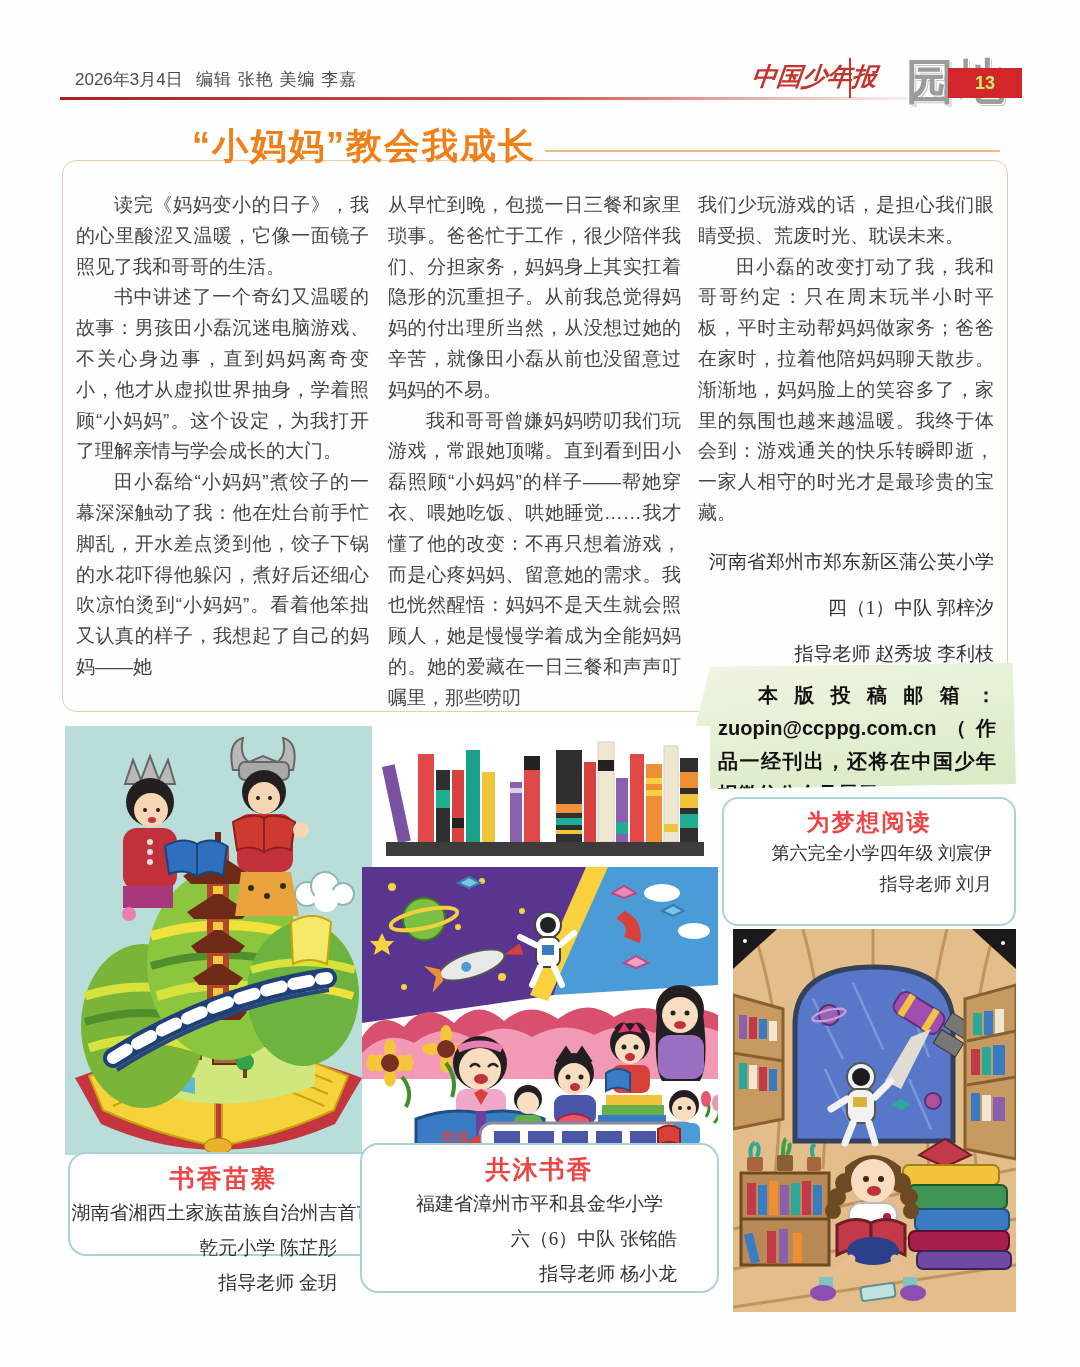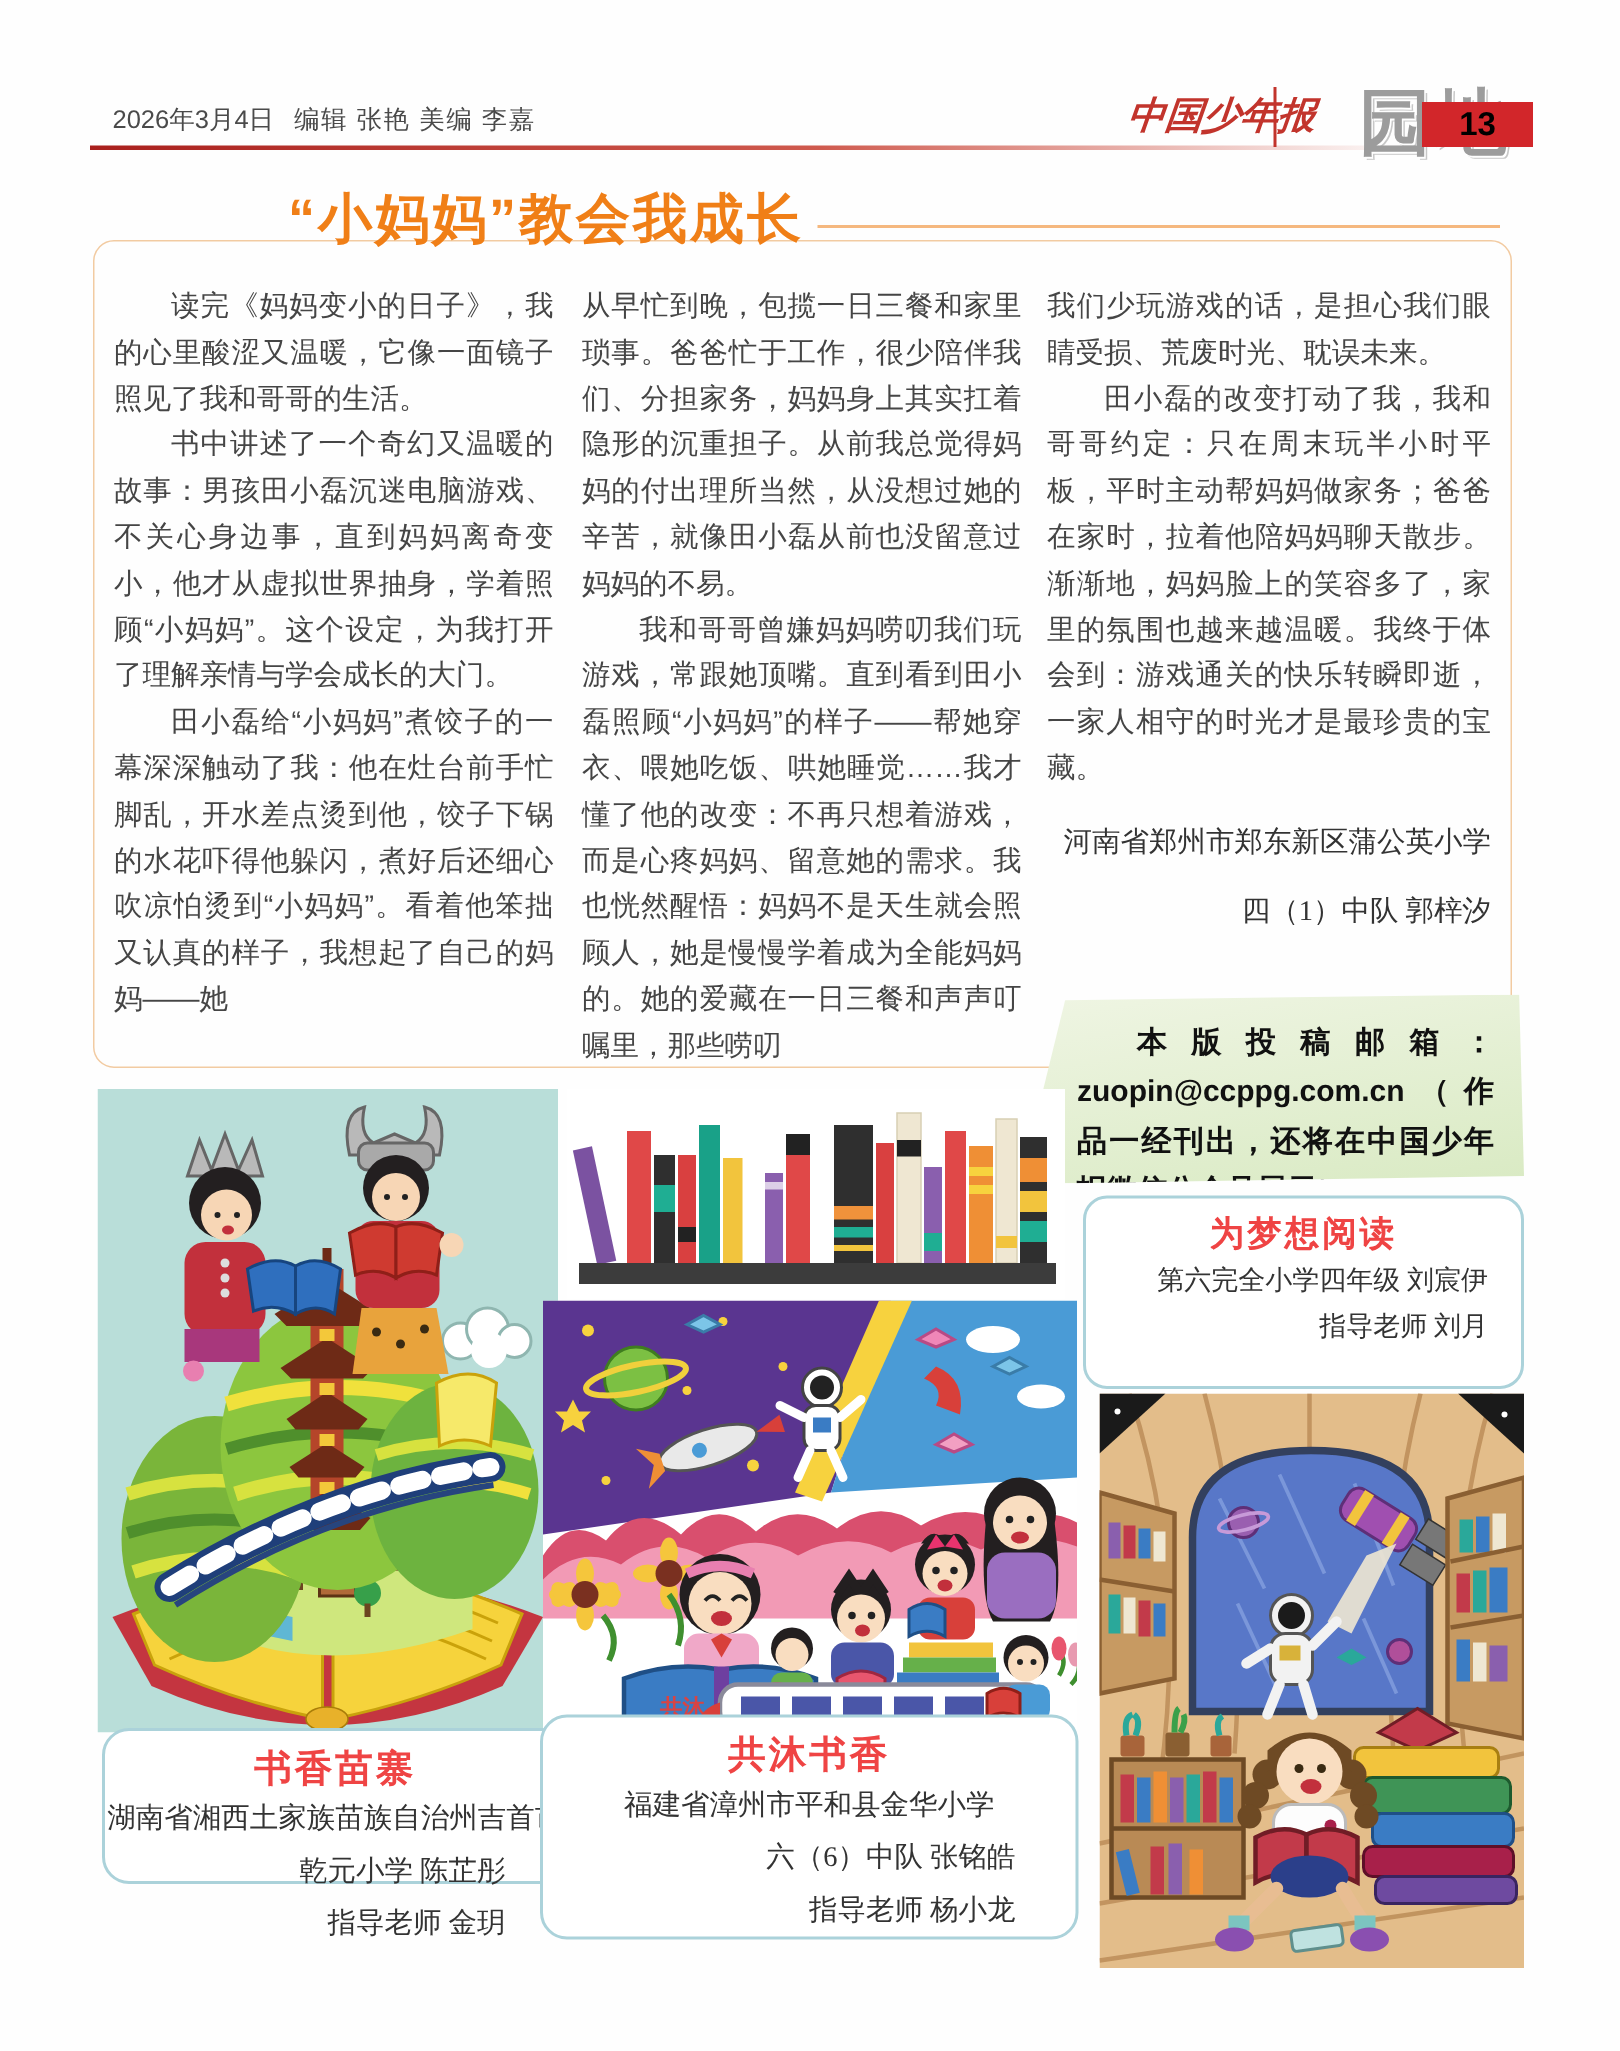--- a/index.html
+++ b/index.html
@@ -9,21 +9,21 @@
   .hdr-date{position:absolute;left:75px;top:68px;font-size:17px;color:#4a4a4a;}
   .hdr-editors{position:absolute;left:196px;top:68px;font-size:17px;color:#4a4a4a;letter-spacing:1px;}
   .hdr-rule{position:absolute;left:60px;top:97px;width:884px;height:3px;
             background:linear-gradient(90deg,#a9201d,#cf5a4e 55%,rgba(207,90,78,0));}
   .masthead{position:absolute;left:752px;top:60px;font-size:25px;font-weight:bold;
             color:#c2342c;font-family:"Liberation Serif",serif;font-style:italic;transform:skewX(-6deg);}
   .masthead-div{position:absolute;left:849px;top:58px;width:2px;height:40px;background:#c2342c;}
   .section-name{position:absolute;left:858px;top:50px;font-size:48px;font-weight:900;color:#9c9c9c;
                 letter-spacing:3px;text-shadow:1px 1px 0 #fff,2px 2px 0 #c7c7c7;margin-left:48px;}
   .pagenum{position:absolute;left:948px;top:68px;width:74px;height:30px;background:#d2262a;
-           color:#000000;font-size:22px;font-weight:bold;text-align:center;line-height:30px;}
+           color:#bef264;font-size:18px;font-weight:bold;text-align:center;line-height:30px;}
   
   .art-frame{position:absolute;left:62px;top:160px;width:944px;height:550px;
              border:1px solid #f2cba2;border-radius:14px;}
   .headline{position:absolute;left:192px;top:122px;font-size:36px;font-weight:900;
             color:#f07f17;letter-spacing:2px;}
   .headline-line{position:absolute;left:545px;top:150px;width:455px;height:2px;background:#f5b87f;}
   .col{position:absolute;top:190px;width:293px;font-size:19px;line-height:30.8px;color:#454545;
        text-align:justify;}
   .col p{margin:0;text-indent:2em;}
   .col p.noindent{text-indent:0;}
@@ -85,20 +85,21 @@
   <div class="col col2">
     <p class="noindent">从早忙到晚，包揽一日三餐和家里琐事。爸爸忙于工作，很少陪伴我们、分担家务，妈妈身上其实扛着隐形的沉重担子。从前我总觉得妈妈的付出理所当然，从没想过她的辛苦，就像田小磊从前也没留意过妈妈的不易。</p>
     <p>我和哥哥曾嫌妈妈唠叨我们玩游戏，常跟她顶嘴。直到看到田小磊照顾“小妈妈”的样子——帮她穿衣、喂她吃饭、哄她睡觉……我才懂了他的改变：不再只想着游戏，而是心疼妈妈、留意她的需求。我也恍然醒悟：妈妈不是天生就会照顾人，她是慢慢学着成为全能妈妈的。她的爱藏在一日三餐和声声叮嘱里，那些唠叨</p>
   </div>
   <div class="col col3">
     <p class="noindent">我们少玩游戏的话，是担心我们眼睛受损、荒废时光、耽误未来。</p>
     <p>田小磊的改变打动了我，我和哥哥约定：只在周末玩半小时平板，平时主动帮妈妈做家务；爸爸在家时，拉着他陪妈妈聊天散步。渐渐地，妈妈脸上的笑容多了，家里的氛围也越来越温暖。我终于体会到：游戏通关的快乐转瞬即逝，一家人相守的时光才是最珍贵的宝藏。</p>
     <div class="attrib">
       <div>河南省郑州市郑东新区蒲公英小学</div>
       <div>四（1）中队  郭梓汐</div>
+      <div>指导老师  赵秀坡  李利枝</div>
     </div>
   </div>
 
   <div class="green-box">
     <p>本版投稿邮箱：zuopin@ccppg.com.cn（作品一经刊出，还将在中国少年报微信公众号展示）</p>
   </div>
 
   <div class="artwork aw-left">
     <svg viewBox="0 0 307 429" width="307" height="429">
       <rect width="307" height="429" fill="#b9ded9"></rect>

